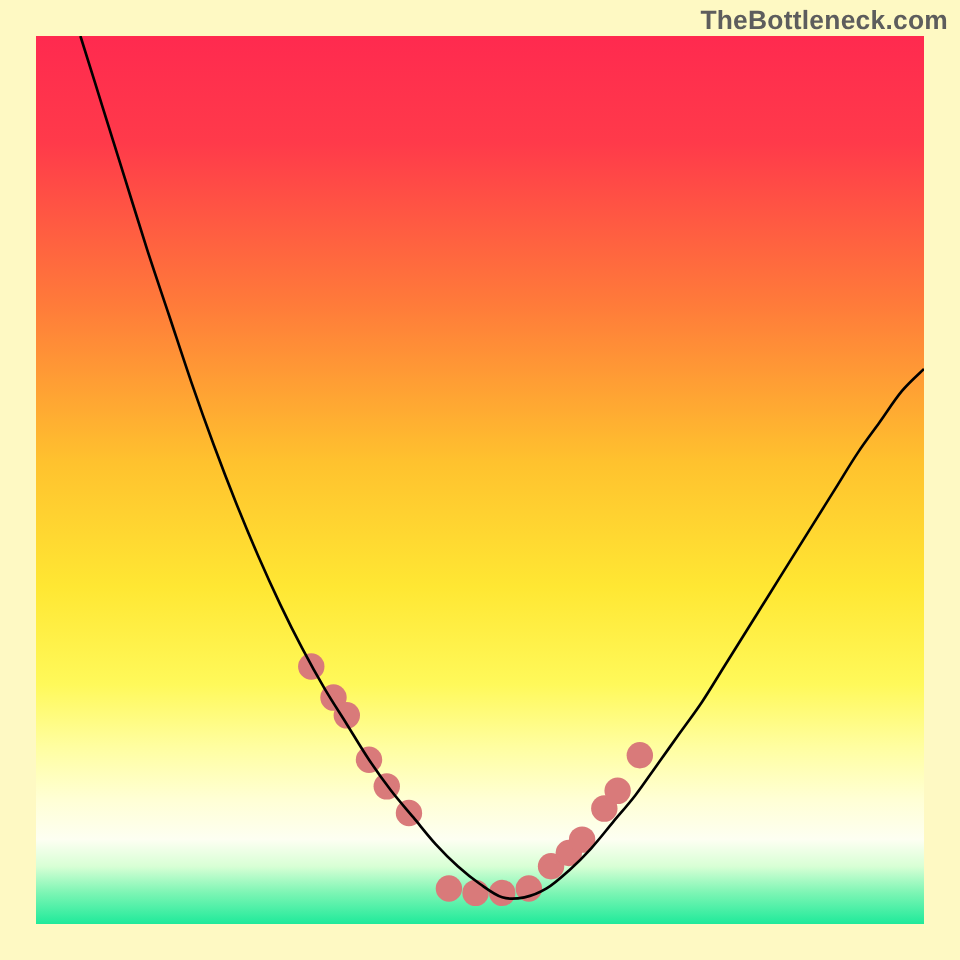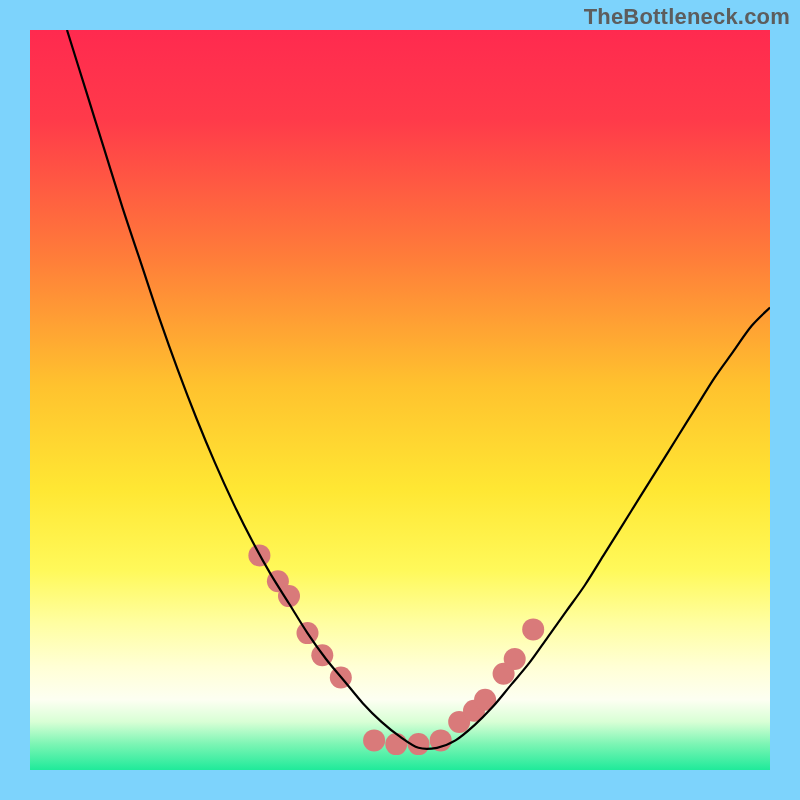--- a/index.html
+++ b/index.html
@@ -6,21 +6,21 @@
     margin: 0;
     padding: 0;
     width: 800px;
     height: 800px;
     overflow: hidden;
     font-family: Arial, sans-serif;
   }
   .outer {
     width: 800px;
     height: 800px;
-    background: #7dd3fc;
+    background: #fef9c3;
     position: relative;
   }
   .plot-area {
     position: absolute;
     left: 30px;
     top: 30px;
     width: 740px;
     height: 740px;
   }
   .watermark {

